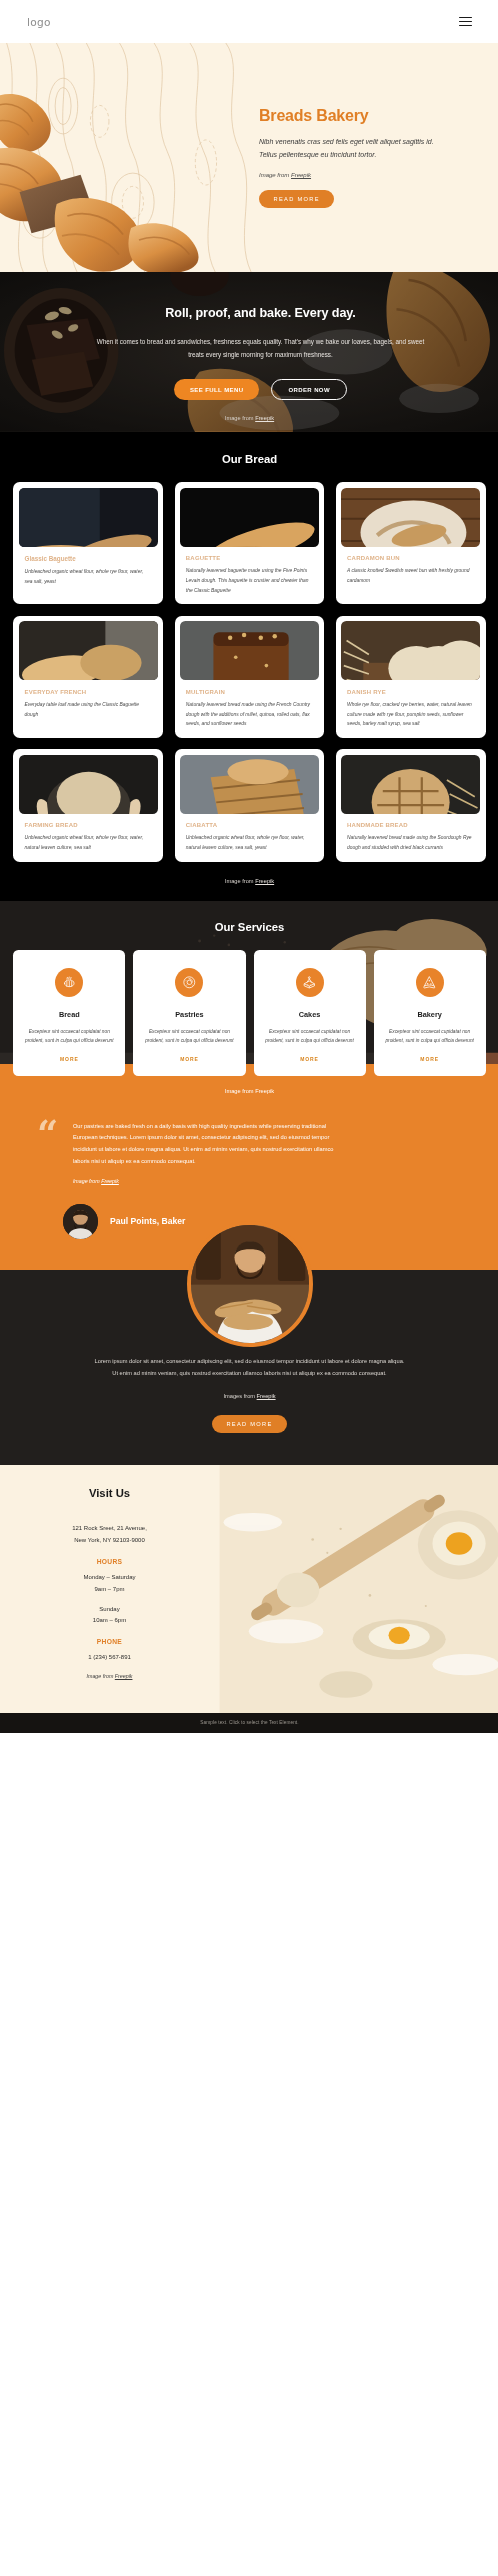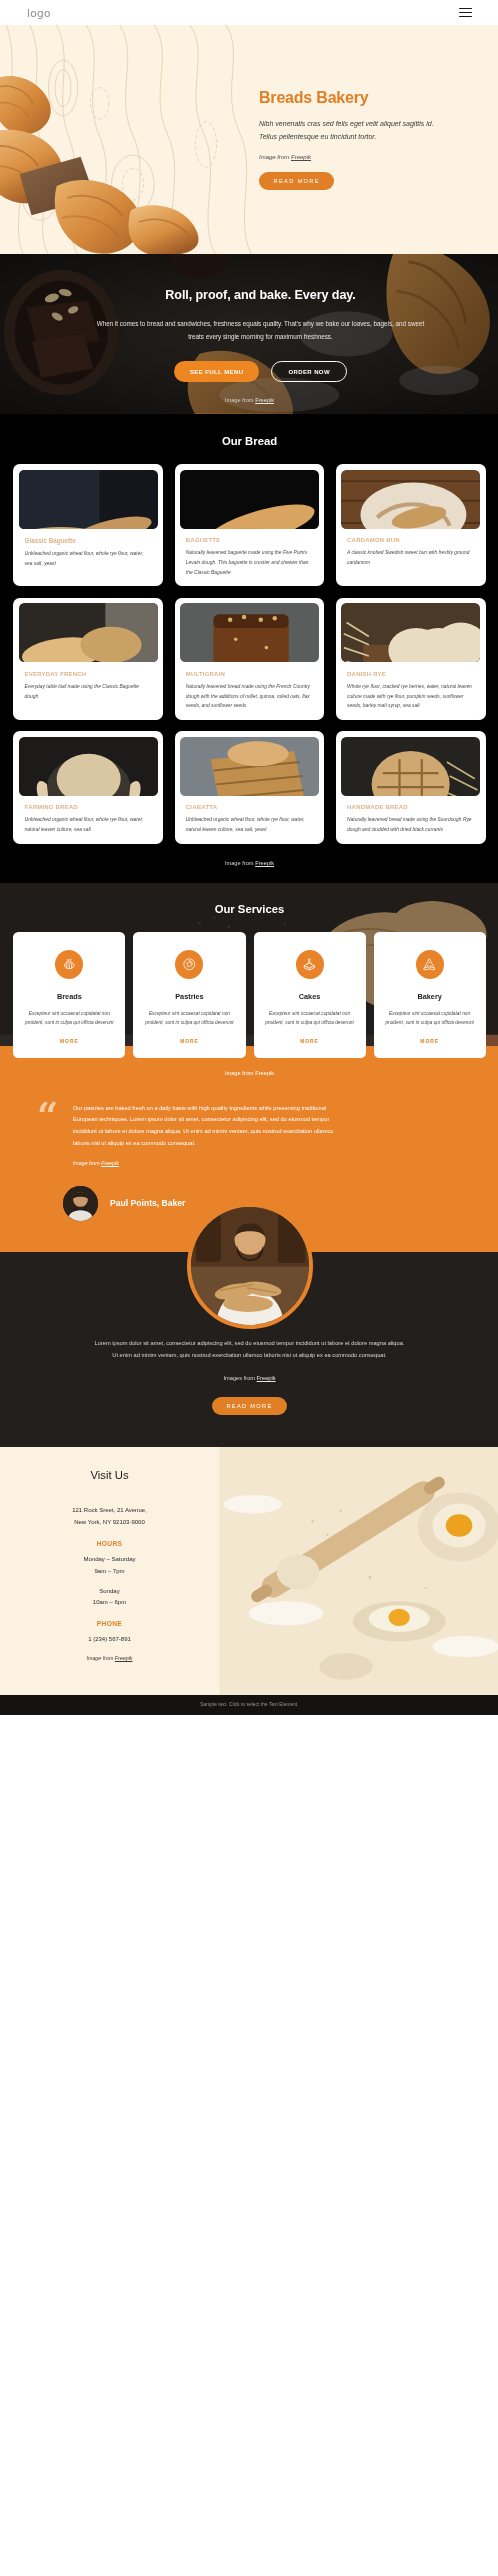--- a/index.html
+++ b/index.html
@@ -8,21 +8,21 @@
     font-family: "Liberation Sans", sans-serif;
     background: #ffffff;
     width: 499px;
     overflow-x: hidden;
     color: #222;
   }
   .page { width: 499px; position: relative; }
 
   
   .navbar {
-    height: 25px;
+    height: 43px;
     background: #ffffff;
     display: flex;
     align-items: center;
     justify-content: space-between;
     padding: 0 27px;
   }
   .logo {
     font-size: 10.6px;
     color: #8d8d8d;
     font-weight: 400;
@@ -204,21 +204,21 @@
   }
   .hello-title { color:#fff; font-size:12.6px; font-weight:bold; text-align:center; margin-bottom: 14.6px;}
   .hello-text { color:#ddd8d3; font-size:5.7px; line-height:2.1; text-align:center; max-width: 313px; margin:0 auto 13.3px;}
   .hello-credit { text-align:center; font-size:5.7px; color:#ddd8d3; margin-bottom: 16px;}
   .hello-credit a { color:#eae5e0; text-decoration:underline;}
   .hello-btn-wrap { text-align:center; }
 
   
   .visit-sec { position:relative; background:#fbf2e1; height: 248px; overflow:hidden;}
   .visit-inner { position:relative; z-index:4; width: 219px; padding-top: 22.6px; text-align:center;}
-  .visit-title { font-size:11.3px; font-weight:normal; color:#1a1a1a; margin-bottom: 24px;}
+  .visit-title { font-size:11.3px; font-weight:bold; color:#1a1a1a; margin-bottom: 24px;}
   .visit-addr { font-size:6px; line-height:1.95; color:#2c2c2c; margin-bottom: 11.3px;}
   .visit-h { color:#e07f26; font-size:6.7px; font-weight:bold; letter-spacing:0.3px; margin-bottom: 7.3px;}
   .visit-line { font-size:6px; line-height:1.9; color:#2c2c2c;}
   .visit-gap { height: 8.6px; }
   .visit-credit { font-style:italic; font-size:5.3px; color:#3c3c3c; margin-top: 10px;}
   .visit-credit a { color:#3c3c3c; text-decoration:underline;}
 
   
   .footbar {
     background:#151311; height:20px; display:flex; align-items:center; justify-content:center;
@@ -554,21 +554,21 @@
       <div class="svc-card">
         <div class="svc-icon">
           <svg width="14.6" height="14.6" viewBox="0 0 24 24" fill="none" stroke="#fff" stroke-width="1.3" stroke-linecap="round">
             <path d="M9 4c0 1.2-1 1.6-1 2.8"></path>
               <path d="M12 3.4c0 1.2-1 1.7-1 2.9"></path>
               <path d="M15 4c0 1.2-1 1.6-1 2.8"></path>
             <path d="M4.2 13.6c0-3.3 3.5-5.4 7.8-5.4s7.8 2.1 7.8 5.4c0 3.4-3.5 5.6-7.8 5.6s-7.8-2.2-7.8-5.6z"></path>
             <path d="M8 10.6v7.8M12 10.2v8.6M16 10.6v7.8"></path>
           </svg>
         </div>
-        <div class="svc-name">Breads</div>
+        <div class="svc-name">Bread</div>
         <div class="svc-desc">Excepteur sint occaecat cupidatat non proident, sunt in culpa qui officia deserunt</div>
         <div class="svc-more">MORE</div>
       </div>
 
       <div class="svc-card">
         <div class="svc-icon">
           <svg width="14.6" height="14.6" viewBox="0 0 24 24" fill="none" stroke="#fff" stroke-width="1.3">
             <circle cx="12" cy="12" r="9"></circle>
             <path d="M15.6 12a3.6 3.6 0 1 0-3.6 3.6c2.6 0 4.8-2 4.8-4.8S14.4 6 11.6 6" stroke-linecap="round"></path>
             <circle cx="6.6" cy="9.4" r=".8" fill="#fff" stroke="none"></circle>

